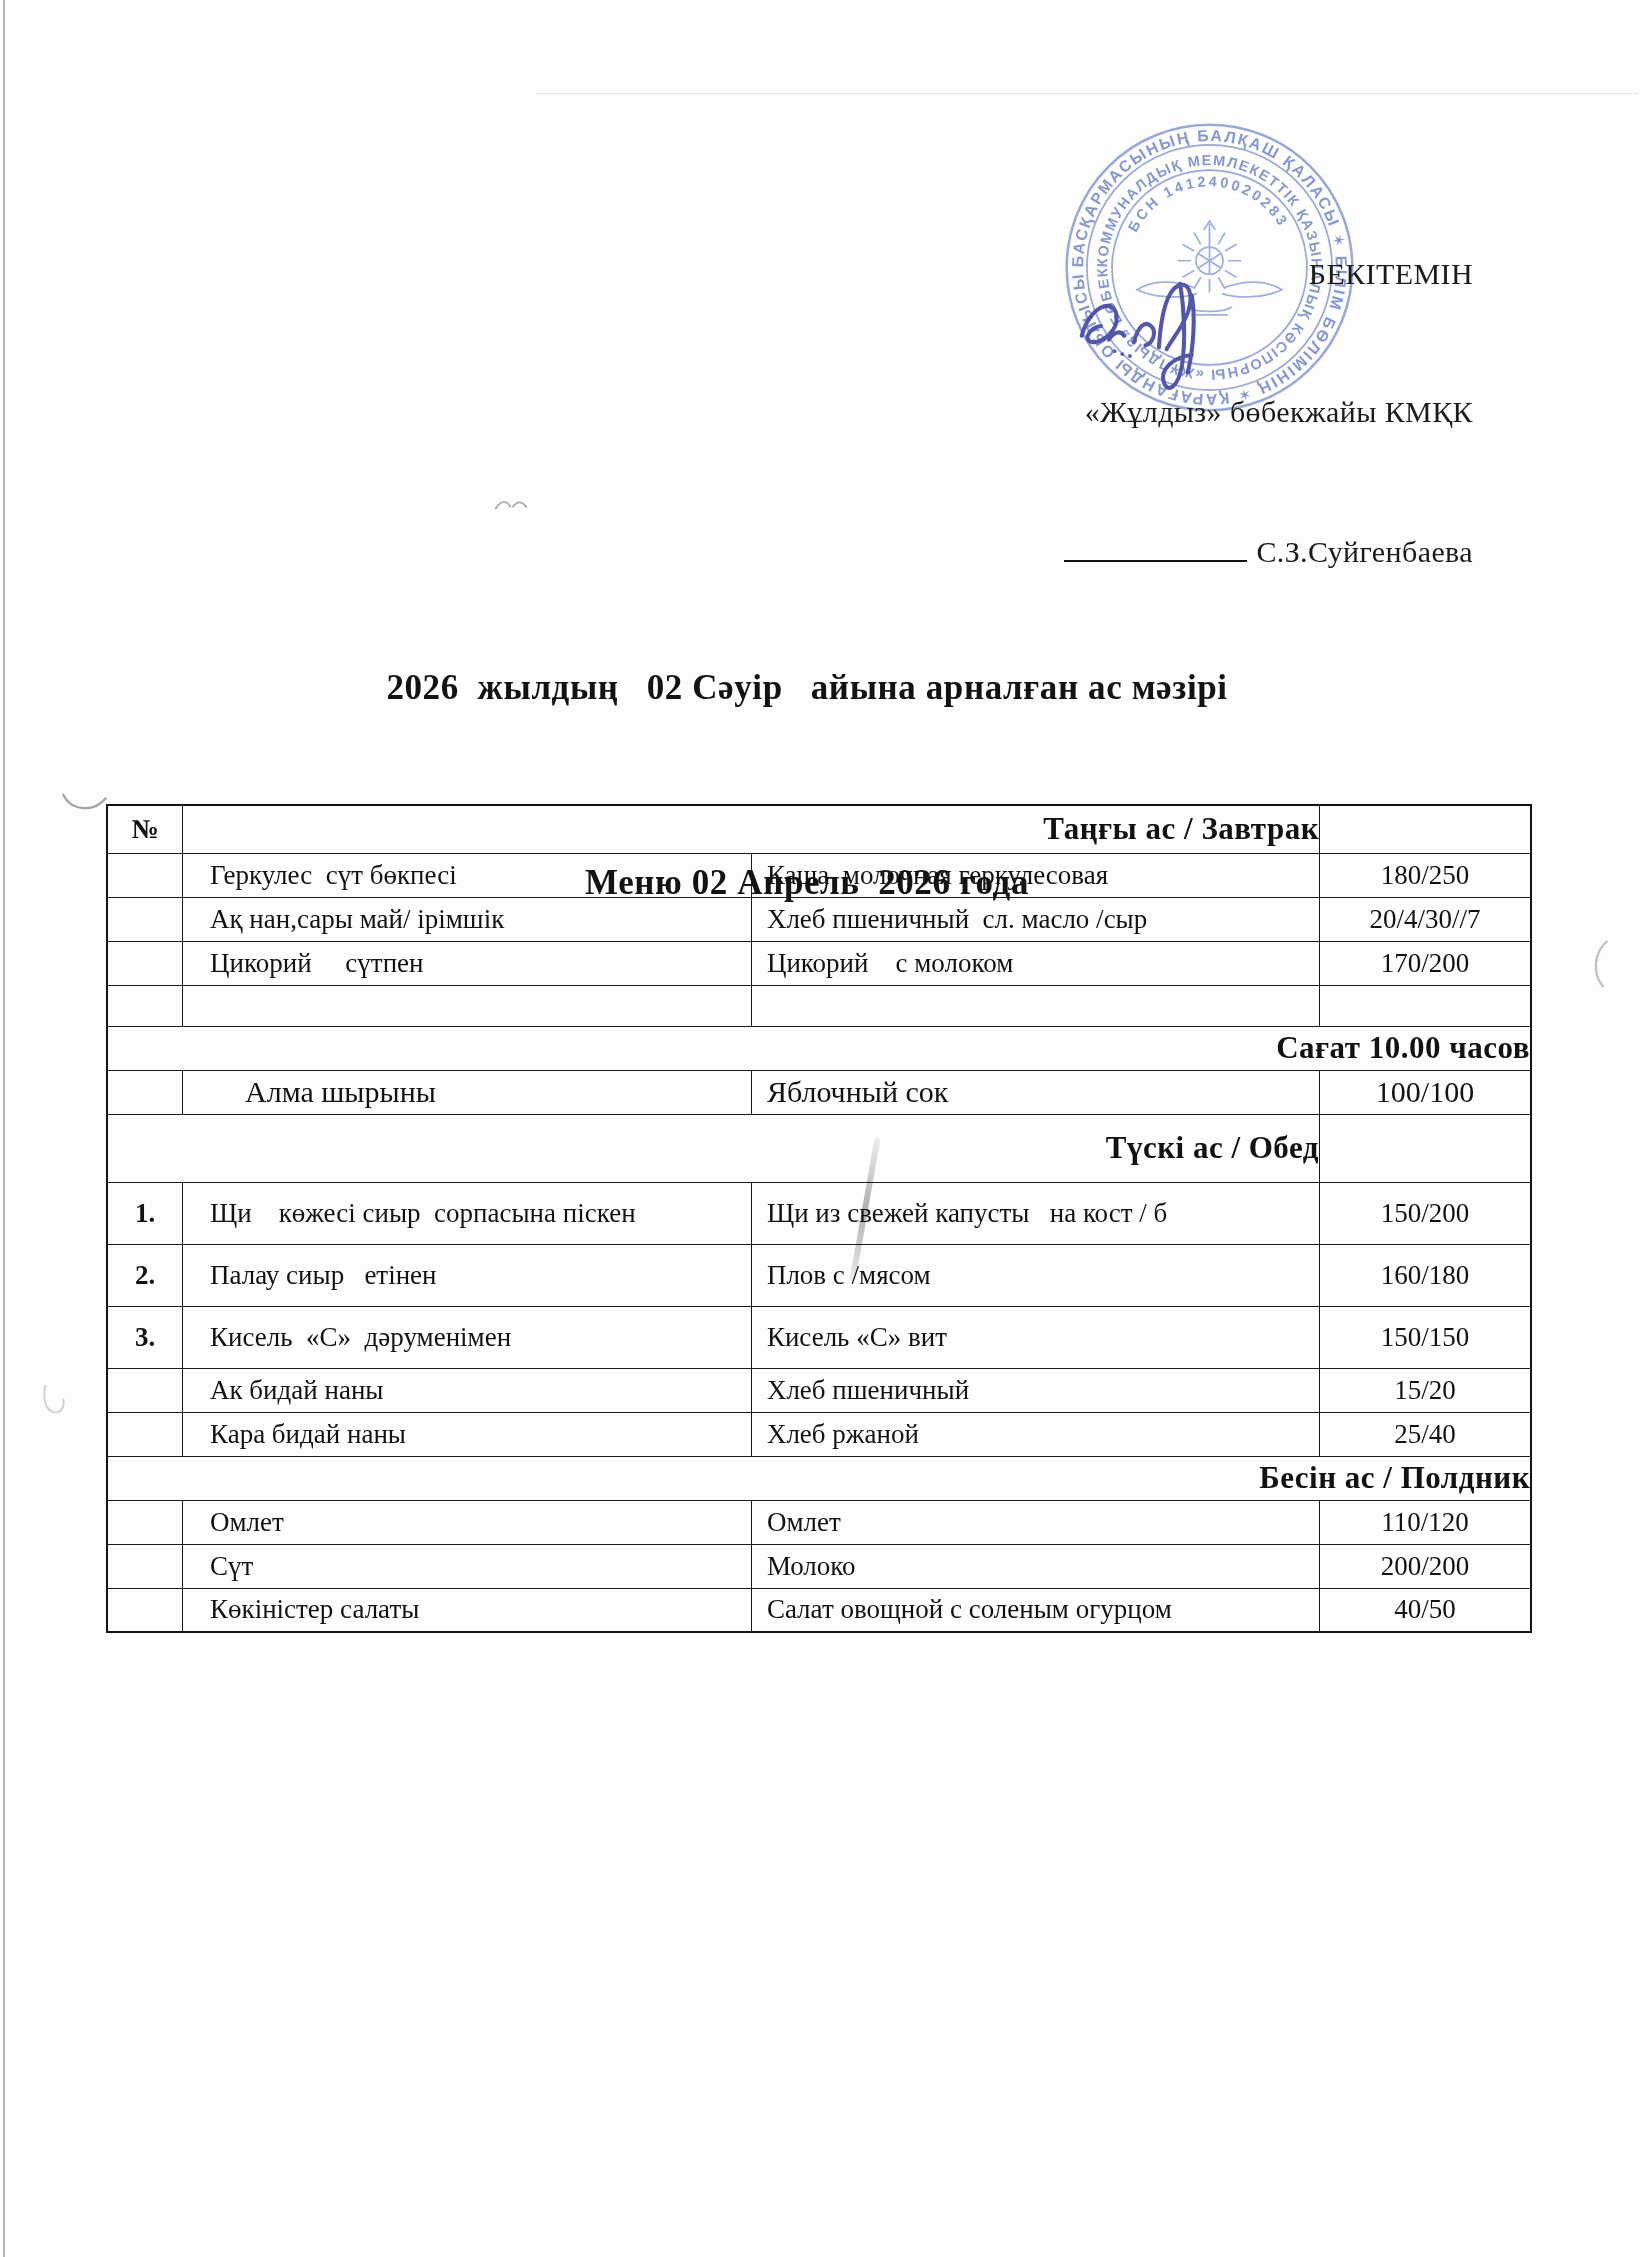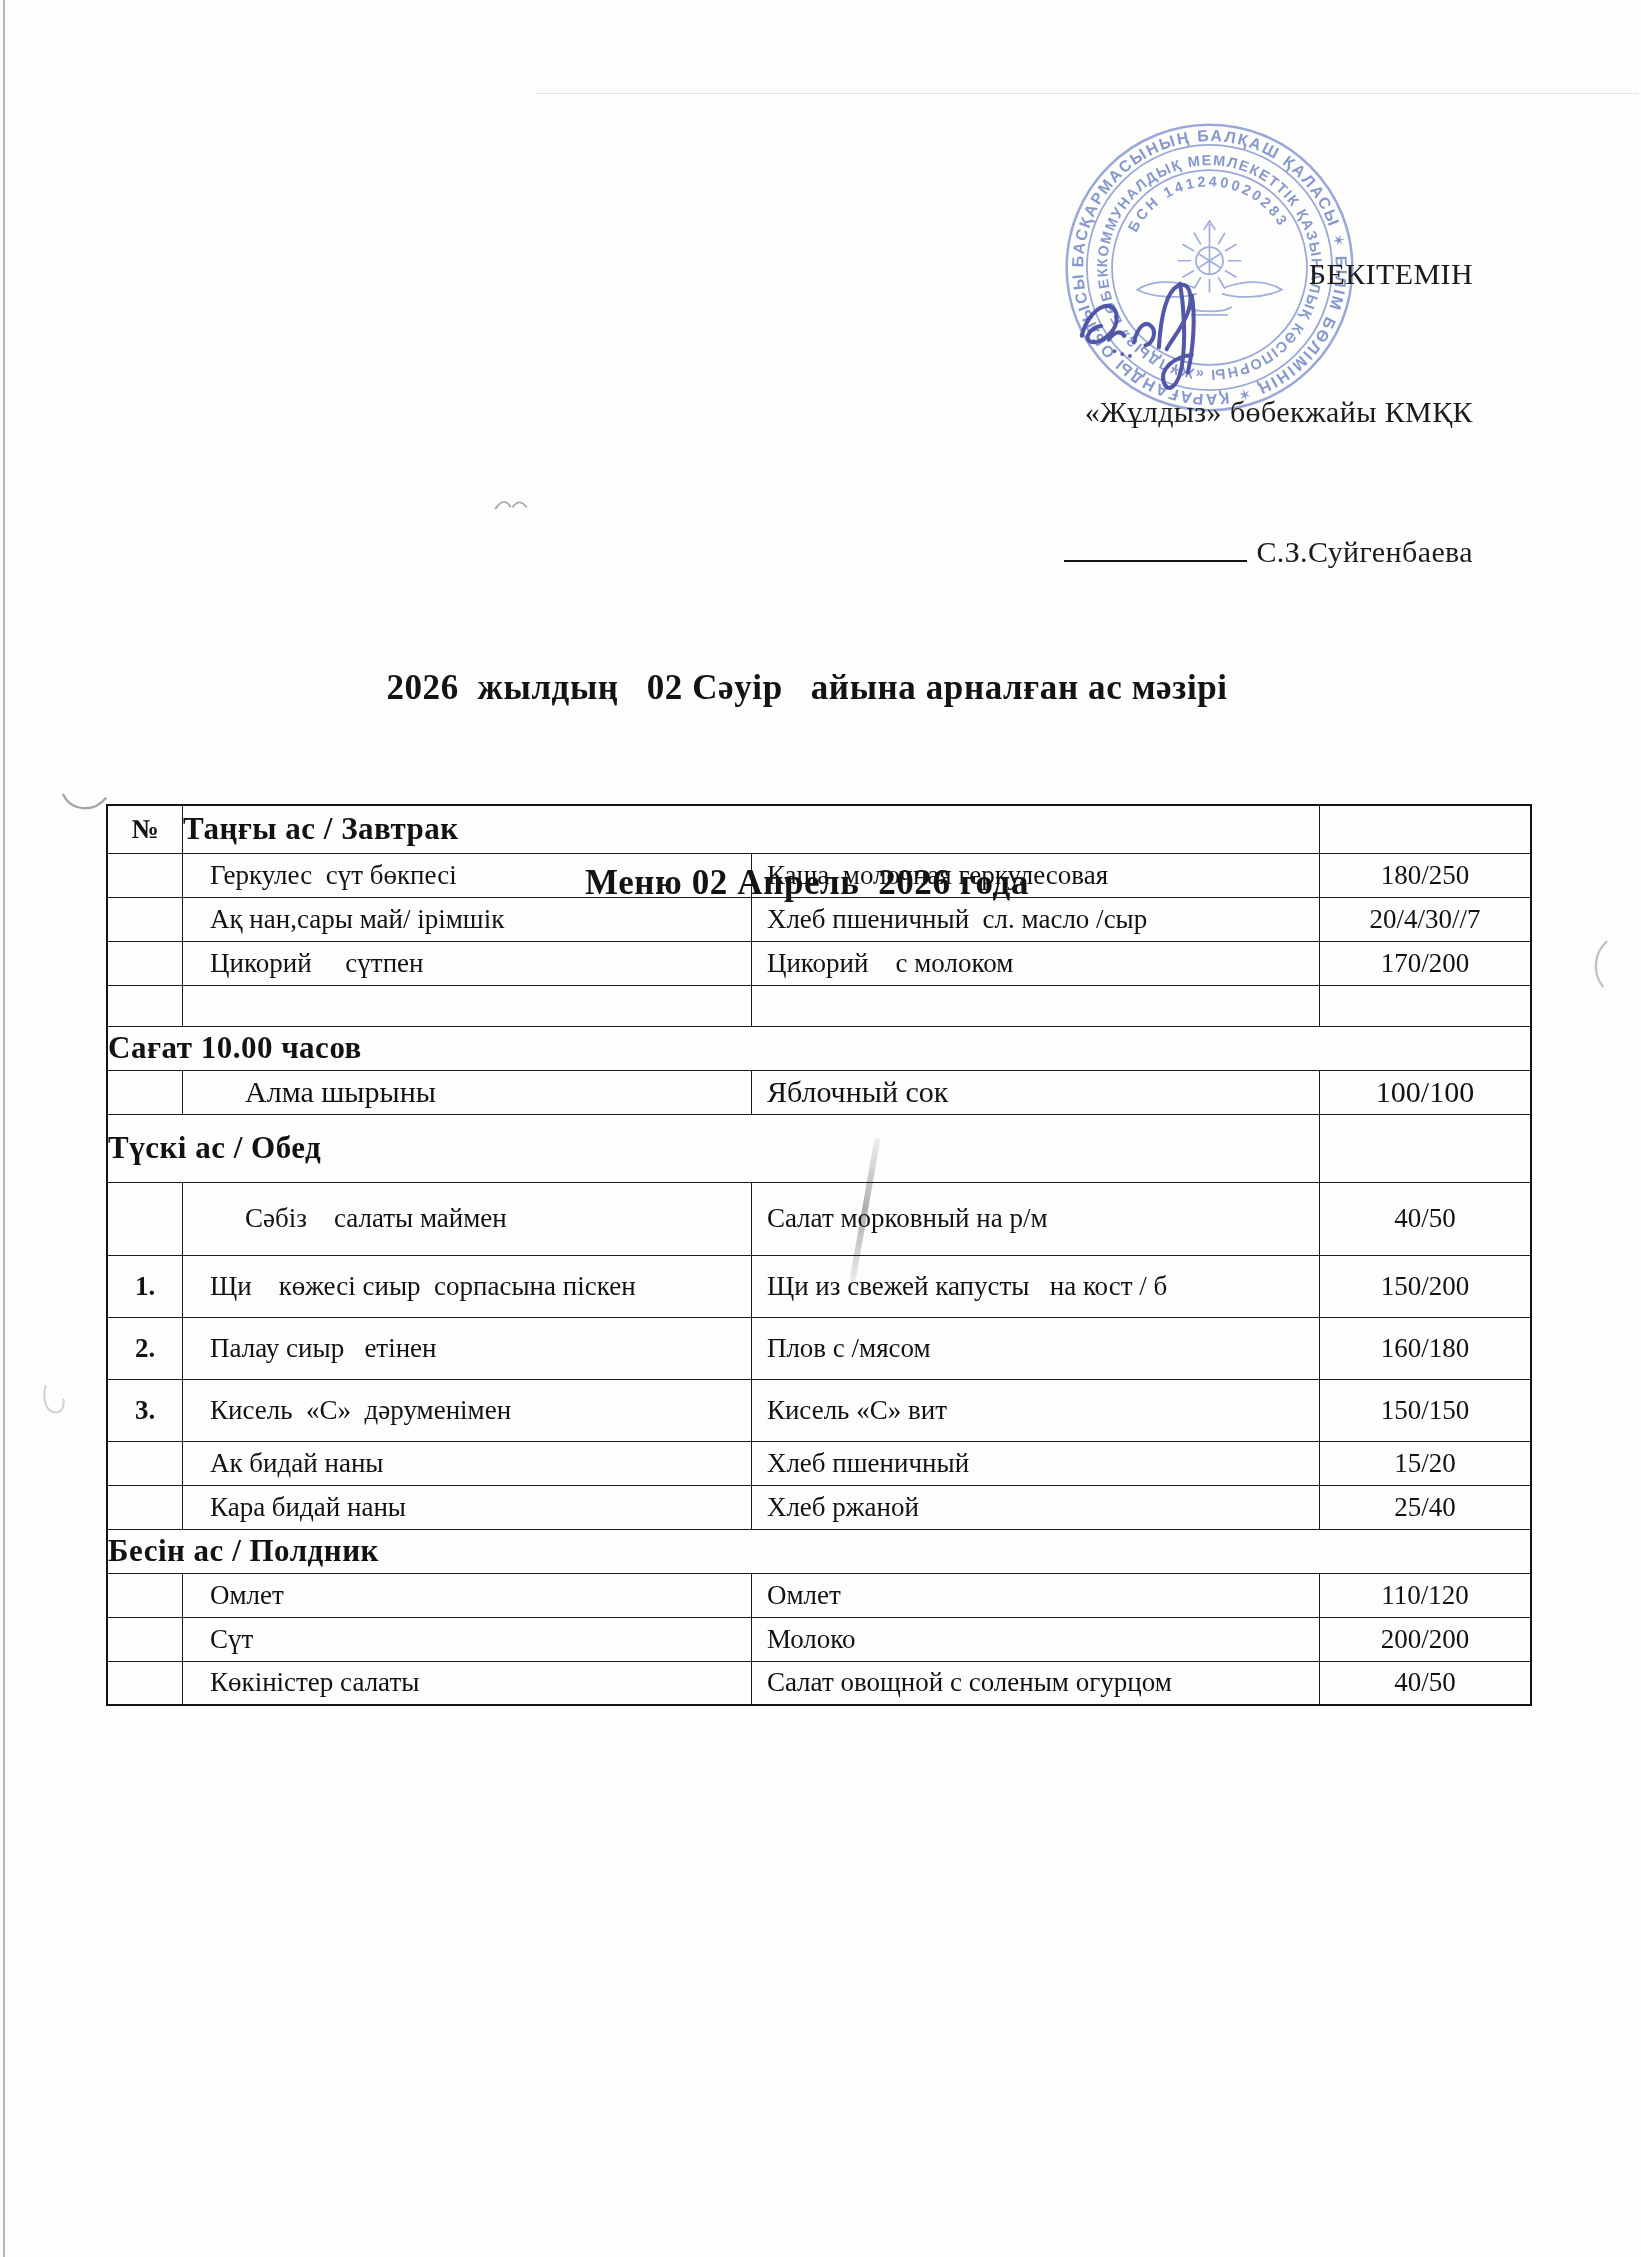--- a/index.html
+++ b/index.html
@@ -43,21 +43,21 @@
   }
   table.menu td{
     border:1.9px solid #1b1b1b;
     padding:0;vertical-align:middle;color:#121212;
     overflow:hidden;
   }
   .c-no{width:74px;text-align:center;font-weight:bold;font-size:27px;}
   .c-kz{width:628px;padding-left:27px !important;font-size:27px;white-space:pre;}
   .c-ru{width:515px;padding-left:15.4px !important;font-size:27px;white-space:pre;}
   .c-portion{width:210px;text-align:center;font-size:27px;white-space:pre;}
-  .c-section{font-size:31px;font-weight:bold;text-align:left;letter-spacing:0.5px;}
+  .c-section{font-size:31px;font-weight:bold;text-align:right;letter-spacing:0.5px;}
   .ind{padding-left:62px !important;}
   .big{font-size:30px !important;}
   
   .h-head{height:48px}.h-std{height:44px}.h-empty{height:41px}
   .h-tuski{height:68px}.h-sabiz{height:73px}.h-num{height:62px}
 </style>
 </head>
 <body>
 
 <div class="page">
@@ -174,26 +174,20 @@
       <tr class="h-std">
         <td class="c-no"></td>
         <td class="c-kz ind big">Алма шырыны</td>
         <td class="c-ru big">Яблочный сок</td>
         <td class="c-portion big">100/100</td>
       </tr>
       <tr class="h-tuski">
         <td class="c-section" colspan="3">Түскі ас / Обед</td>
         <td class="c-portion"></td>
       </tr>
-      <tr class="h-sabiz">
-        <td class="c-no"></td>
-        <td class="c-kz ind">Сәбіз    салаты маймен</td>
-        <td class="c-ru">Салат морковный на р/м</td>
-        <td class="c-portion">40/50</td>
-      </tr>
       <tr class="h-num">
         <td class="c-no">1.</td>
         <td class="c-kz">Щи    көжесі сиыр  сорпасына піскен</td>
         <td class="c-ru">Щи из свежей капусты   на кост / б</td>
         <td class="c-portion">150/200</td>
       </tr>
       <tr class="h-num">
         <td class="c-no">2.</td>
         <td class="c-kz">Палау сиыр   етінен</td>
         <td class="c-ru">Плов с /мясом</td>

